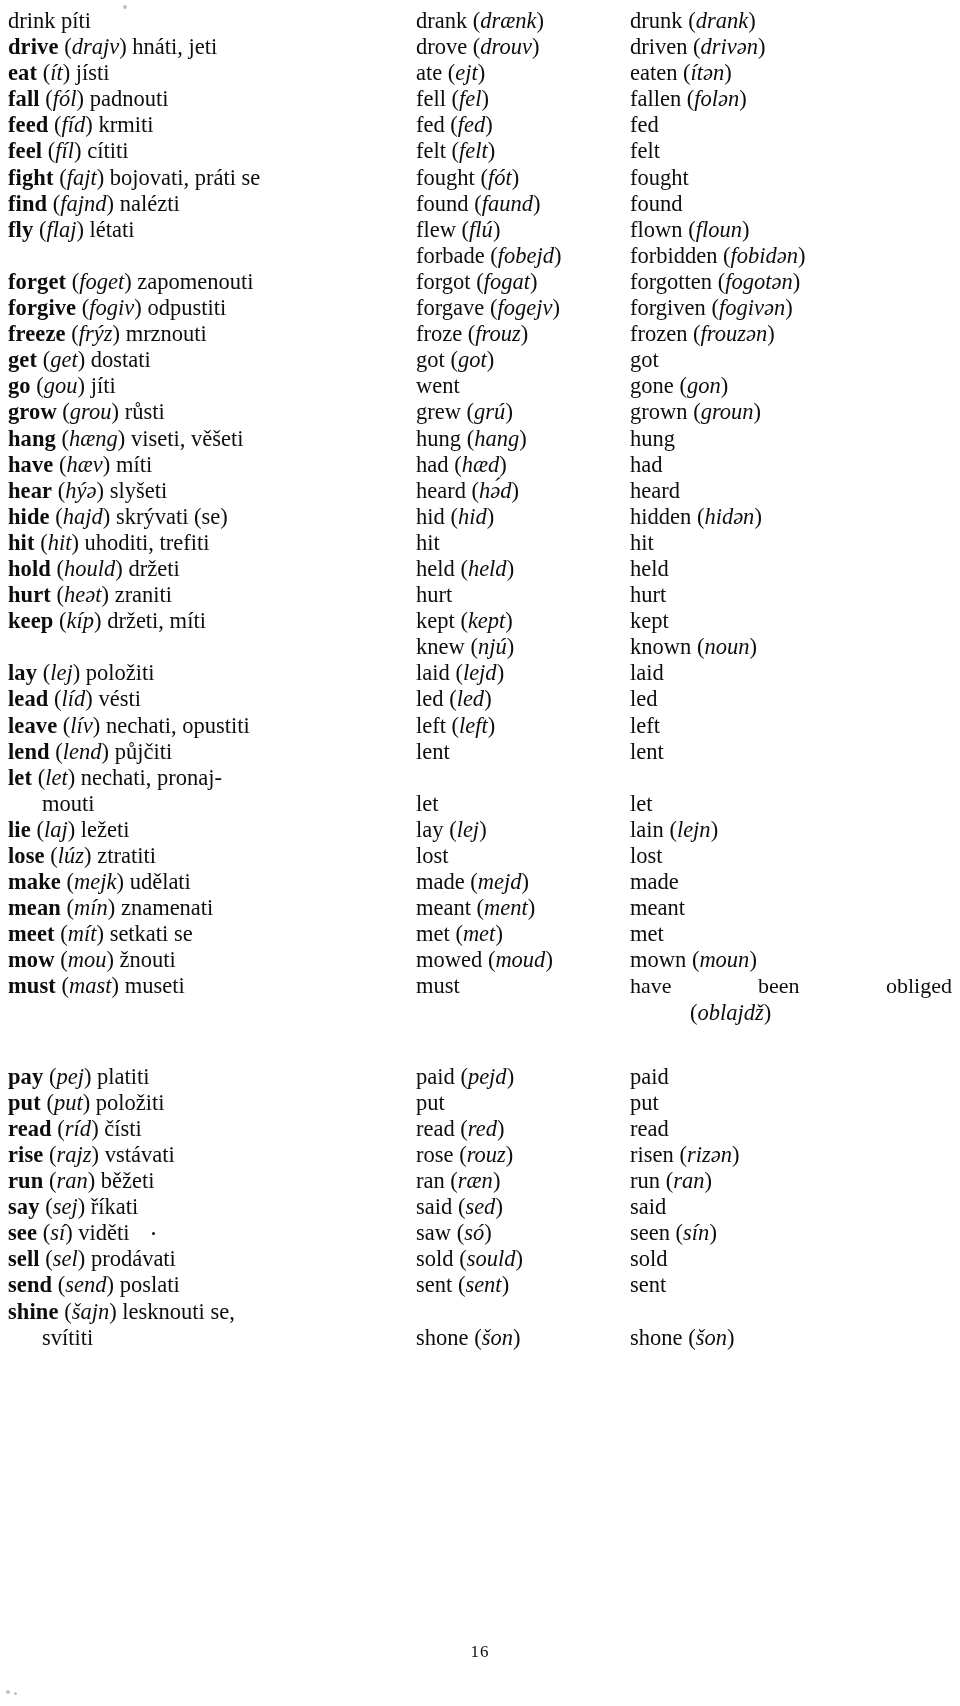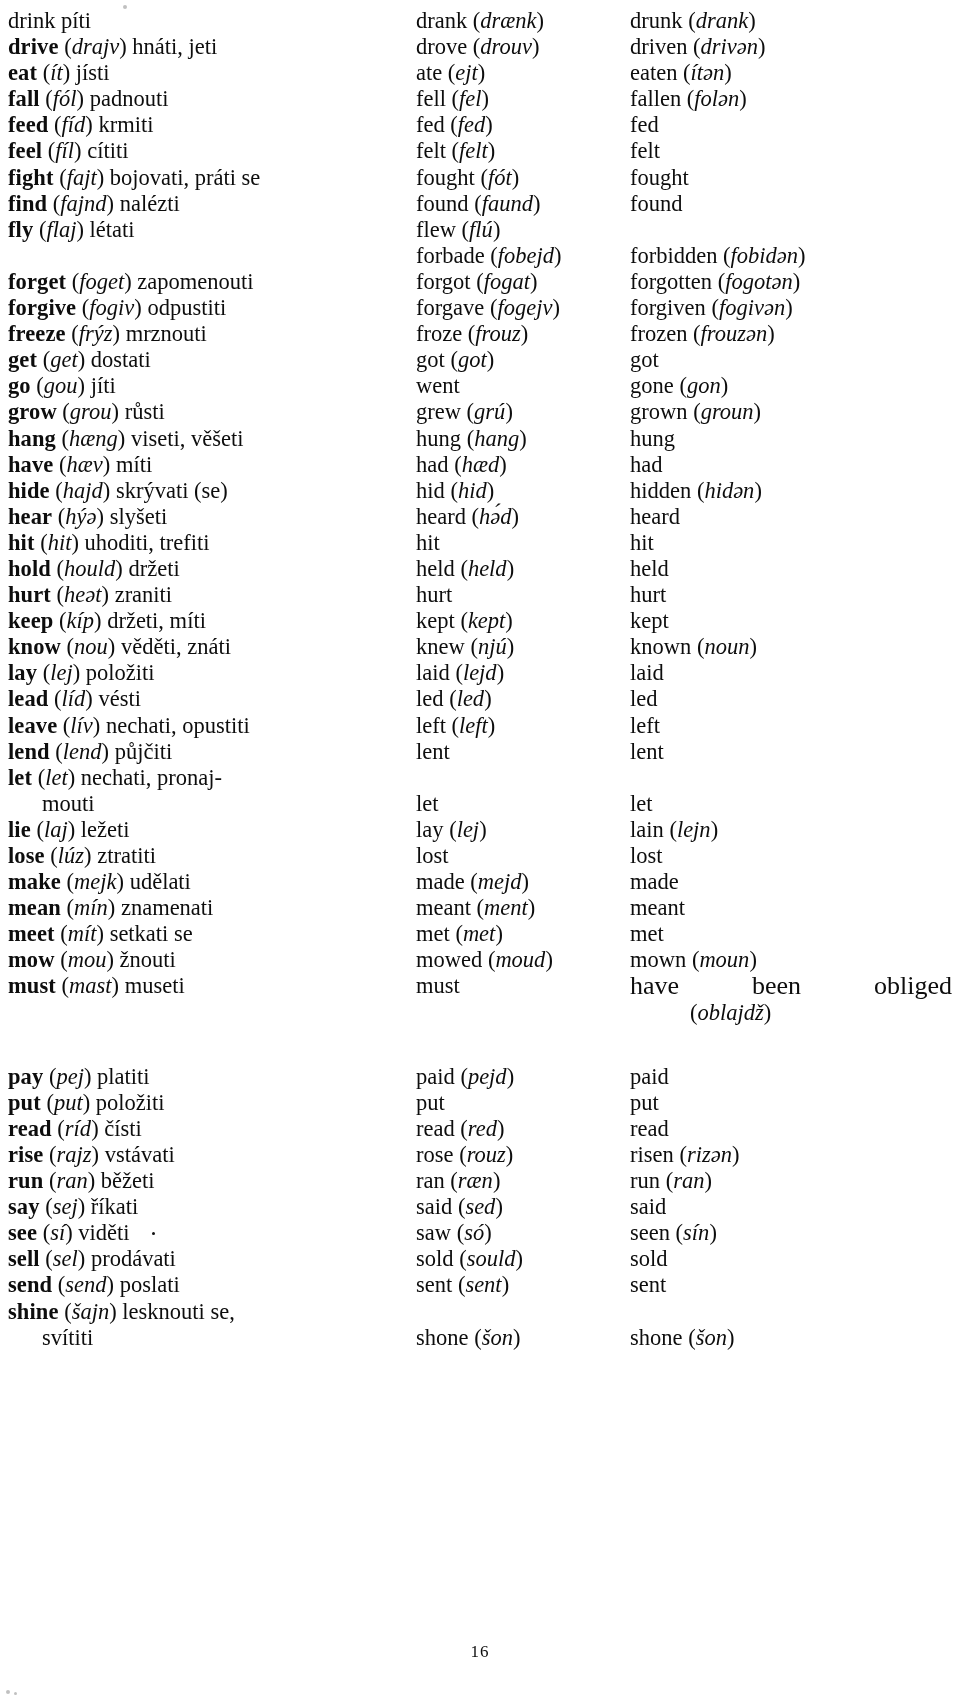--- a/index.html
+++ b/index.html
@@ -74,21 +74,21 @@
 
   .paren { font-style: normal; }
 
   
   .spread {
     display: block;
     width: 322px;
     text-align: justify;
     text-align-last: justify;
     white-space: normal;
-    font-size: 26px;
+    font-size: 22px;
     line-height: 26px;
   }
 
   .stray-dot {
     display: inline-block;
     width: 3px;
     height: 3px;
     background: #111;
     border-radius: 50%;
     vertical-align: 5px;
@@ -151,20 +151,21 @@
         <div class="cell c-part"><span>fought</span></div>
       </div>
       <div class="row">
         <div class="cell c-inf"><span class="hw">find</span> <span class="paren">(</span><span class="pron">fajnd</span><span class="paren">)</span> <span class="gloss">nalézti</span></div>
         <div class="cell c-past"><span>found</span> <span class="paren">(</span><span class="pron">faund</span><span class="paren">)</span></div>
         <div class="cell c-part"><span>found</span></div>
       </div>
       <div class="row">
         <div class="cell c-inf"><span class="hw">fly</span> <span class="paren">(</span><span class="pron">flaj</span><span class="paren">)</span> <span class="gloss">létati</span></div>
         <div class="cell c-past"><span>flew</span> <span class="paren">(</span><span class="pron">flú</span><span class="paren">)</span></div>
+        <div class="cell c-part"><span>flown</span> <span class="paren">(</span><span class="pron">floun</span><span class="paren">)</span></div>
       </div>
       <div class="row">
         <div class="cell c-past"><span>forbade</span> <span class="paren">(</span><span class="pron">fobejd</span><span class="paren">)</span></div>
         <div class="cell c-part"><span>forbidden</span> <span class="paren">(</span><span class="pron">fobidən</span><span class="paren">)</span></div>
       </div>
       <div class="row">
         <div class="cell c-inf"><span class="hw">forget</span> <span class="paren">(</span><span class="pron">foget</span><span class="paren">)</span> <span class="gloss">zapomenouti</span></div>
         <div class="cell c-past"><span>forgot</span> <span class="paren">(</span><span class="pron">fogat</span><span class="paren">)</span></div>
         <div class="cell c-part"><span>forgotten</span> <span class="paren">(</span><span class="pron">fogotən</span><span class="paren">)</span></div>
       </div>
@@ -197,51 +198,50 @@
         <div class="cell c-inf"><span class="hw">hang</span> <span class="paren">(</span><span class="pron">hæng</span><span class="paren">)</span> <span class="gloss">viseti, věšeti</span></div>
         <div class="cell c-past"><span>hung</span> <span class="paren">(</span><span class="pron">hang</span><span class="paren">)</span></div>
         <div class="cell c-part"><span>hung</span></div>
       </div>
       <div class="row">
         <div class="cell c-inf"><span class="hw">have</span> <span class="paren">(</span><span class="pron">hæv</span><span class="paren">)</span> <span class="gloss">míti</span></div>
         <div class="cell c-past"><span>had</span> <span class="paren">(</span><span class="pron">hæd</span><span class="paren">)</span></div>
         <div class="cell c-part"><span>had</span></div>
       </div>
       <div class="row">
+        <div class="cell c-inf"><span class="hw">hear</span> <span class="paren">(</span><span class="pron">hýə</span><span class="paren">)</span> <span class="gloss">slyšeti</span></div>
+        <div class="cell c-past"><span>heard</span> <span class="paren">(</span><span class="pron">hə́d</span><span class="paren">)</span></div>
+        <div class="cell c-part"><span>heard</span></div>
+      </div>
+      <div class="row">
         <div class="cell c-inf"><span class="hw">hide</span> <span class="paren">(</span><span class="pron">hajd</span><span class="paren">)</span> <span class="gloss">skrývati (se)</span></div>
         <div class="cell c-past"><span>hid</span> <span class="paren">(</span><span class="pron">hid</span><span class="paren">)</span></div>
         <div class="cell c-part"><span>hidden</span> <span class="paren">(</span><span class="pron">hidən</span><span class="paren">)</span></div>
       </div>
       <div class="row">
-        <div class="cell c-inf"><span class="hw">hear</span> <span class="paren">(</span><span class="pron">hýə</span><span class="paren">)</span> <span class="gloss">slyšeti</span></div>
-        <div class="cell c-past"><span>heard</span> <span class="paren">(</span><span class="pron">hə́d</span><span class="paren">)</span></div>
-        <div class="cell c-part"><span>heard</span></div>
-      </div>
-      <div class="row">
         <div class="cell c-inf"><span class="hw">hit</span> <span class="paren">(</span><span class="pron">hit</span><span class="paren">)</span> <span class="gloss">uhoditi, trefiti</span></div>
         <div class="cell c-past"><span>hit</span></div>
         <div class="cell c-part"><span>hit</span></div>
       </div>
       <div class="row">
         <div class="cell c-inf"><span class="hw">hold</span> <span class="paren">(</span><span class="pron">hould</span><span class="paren">)</span> <span class="gloss">držeti</span></div>
         <div class="cell c-past"><span>held</span> <span class="paren">(</span><span class="pron">held</span><span class="paren">)</span></div>
         <div class="cell c-part"><span>held</span></div>
       </div>
       <div class="row">
         <div class="cell c-inf"><span class="hw">hurt</span> <span class="paren">(</span><span class="pron">heət</span><span class="paren">)</span> <span class="gloss">zraniti</span></div>
         <div class="cell c-past"><span>hurt</span></div>
         <div class="cell c-part"><span>hurt</span></div>
       </div>
       <div class="row">
         <div class="cell c-inf"><span class="hw">keep</span> <span class="paren">(</span><span class="pron">kíp</span><span class="paren">)</span> <span class="gloss">držeti, míti</span></div>
         <div class="cell c-past"><span>kept</span> <span class="paren">(</span><span class="pron">kept</span><span class="paren">)</span></div>
         <div class="cell c-part"><span>kept</span></div>
       </div>
       <div class="row">
-        <div class="cell c-inf"><span class="hw">know</span> <span class="paren">(</span><span class="pron">nou</span><span class="paren">)</span> <span class="gloss">věděti, znáti</span></div>
         <div class="cell c-past"><span>knew</span> <span class="paren">(</span><span class="pron">njú</span><span class="paren">)</span></div>
         <div class="cell c-part"><span>known</span> <span class="paren">(</span><span class="pron">noun</span><span class="paren">)</span></div>
       </div>
       <div class="row">
         <div class="cell c-inf"><span class="hw">lay</span> <span class="paren">(</span><span class="pron">lej</span><span class="paren">)</span> <span class="gloss">položiti</span></div>
         <div class="cell c-past"><span>laid</span> <span class="paren">(</span><span class="pron">lejd</span><span class="paren">)</span></div>
         <div class="cell c-part"><span>laid</span></div>
       </div>
       <div class="row">
         <div class="cell c-inf"><span class="hw">lead</span> <span class="paren">(</span><span class="pron">líd</span><span class="paren">)</span> <span class="gloss">vésti</span></div>

